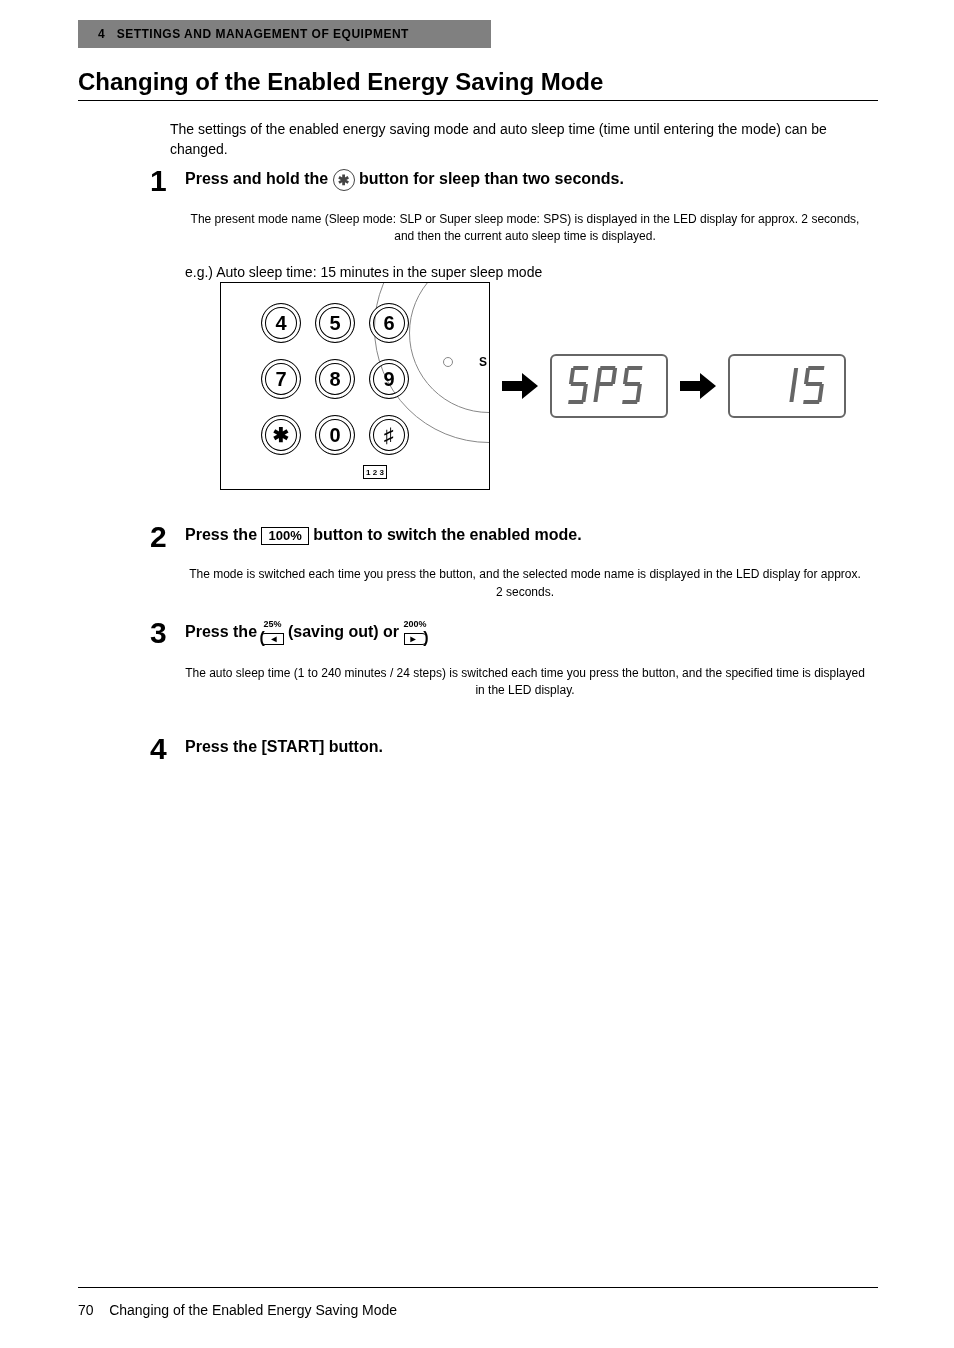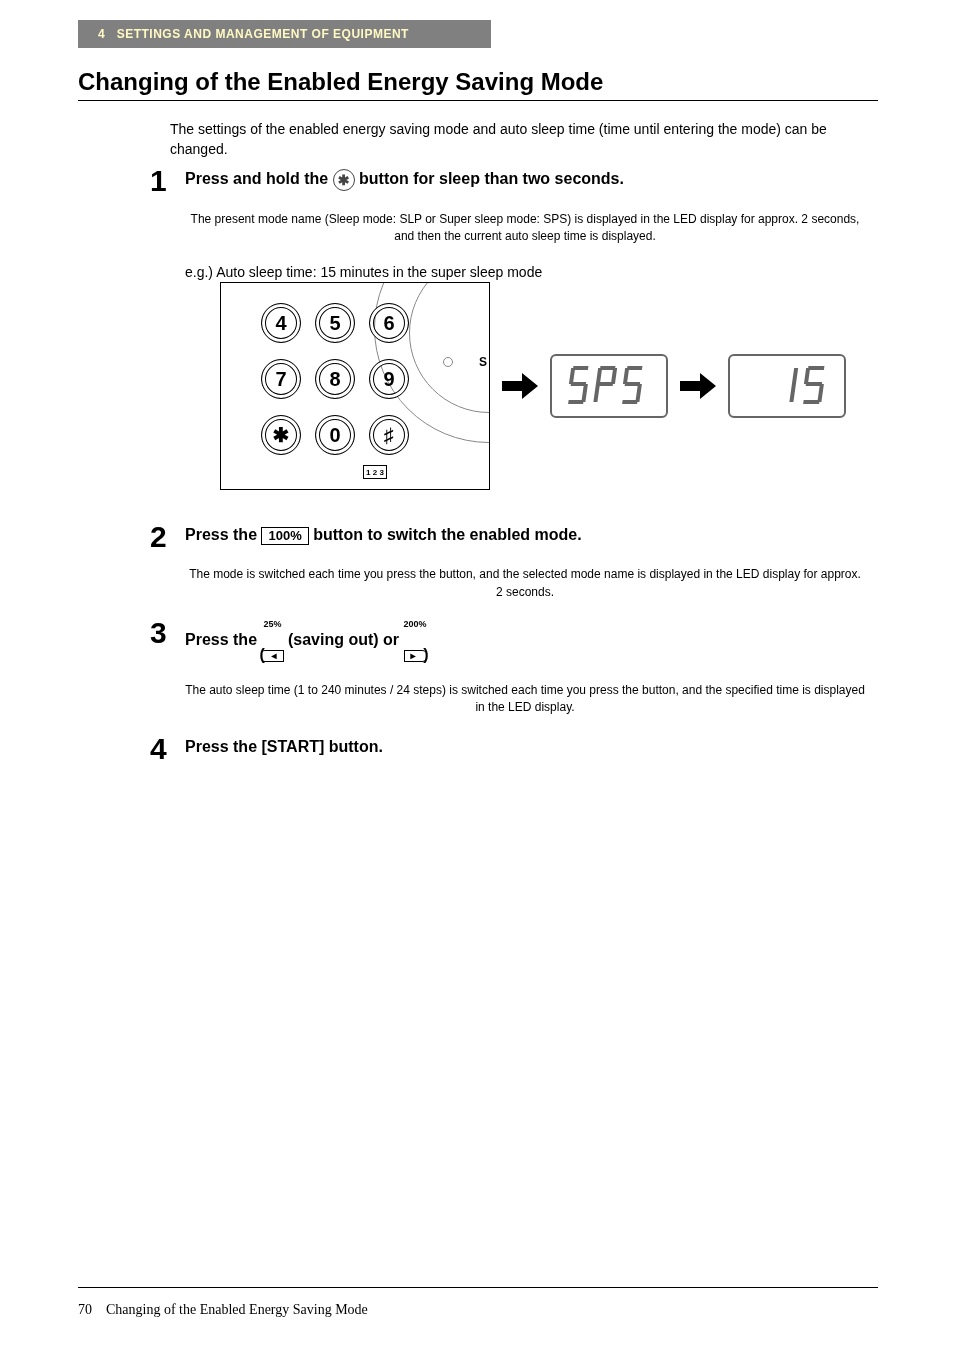--- a/index.html
+++ b/index.html
@@ -11,21 +11,21 @@
     position: relative;
     color: #000;
   }
   .header-tab {
     position: absolute;
     left: 78px;
     top: 20px;
     width: 413px;
     height: 28px;
     background: #808080;
-    color: #fef9c3;
+    color: #000000;
     font-weight: bold;
     font-size: 12px;
     line-height: 28px;
     padding-left: 20px;
     letter-spacing: 0.5px;
   }
   .main-title {
     position: absolute;
     left: 78px;
     top: 68px;
@@ -147,21 +147,21 @@
   .zoom-btn {
     display: inline-block;
     vertical-align: middle;
     position: relative;
     line-height: 1;
   }
   .zoom-btn .top-label {
     font-size: 9px;
     display: block;
     text-align: center;
-    margin-bottom: 17px;
+    margin-bottom: 0;
   }
   .zoom-btn .box {
     border: 1px solid #000;
     padding: 0 6px;
     font-size: 10px;
     display: inline-block;
     border-radius: 4px;
   }
   .zoom-btn.left .box { border-top-right-radius: 0; border-bottom-right-radius: 0; border-left: none; padding-left: 10px;}
   .zoom-btn.left .paren { position:absolute; left:-2px; bottom:-1px; font-size:16px;}
@@ -173,21 +173,20 @@
     bottom: 60px;
     width: 800px;
     border: none;
     border-top: 1px solid #000;
   }
   .footer {
     position: absolute;
     left: 78px;
     bottom: 30px;
     font-size: 14px;
-    font-family: Liberation Serif, serif;
   }
   .star-icon {
     display: inline-block;
     width: 22px; height: 22px;
     border: 1.2px solid #444;
     border-radius: 50%;
     text-align: center;
     line-height: 20px;
     font-size: 14px;
     vertical-align: middle;

